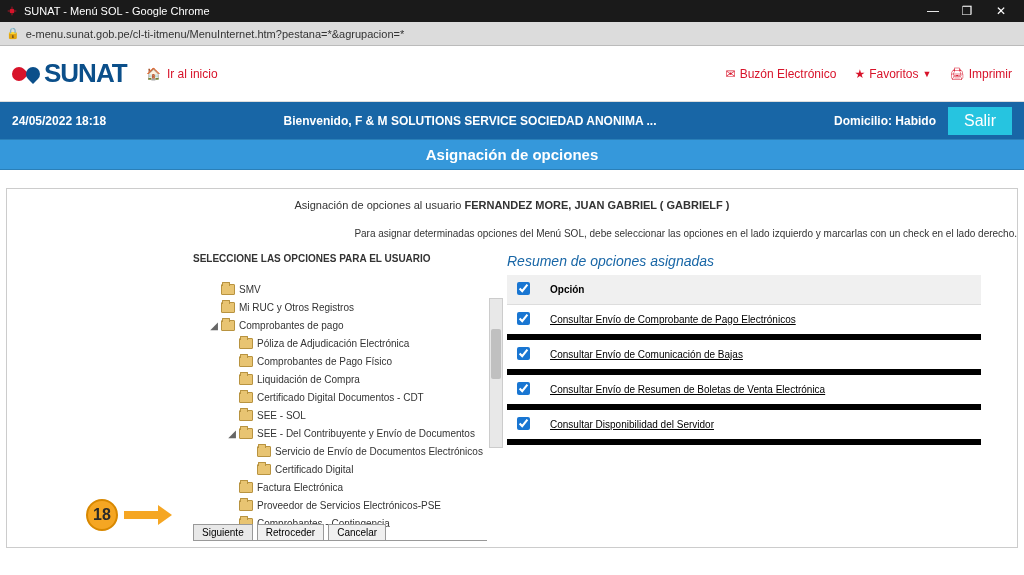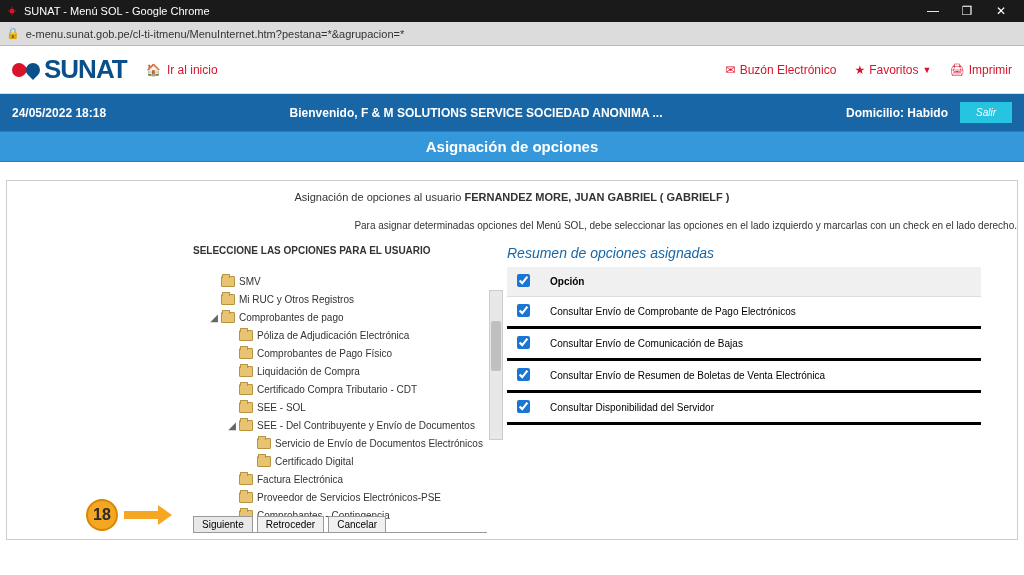--- a/index.html
+++ b/index.html
@@ -8,36 +8,36 @@
 .titlebar { background: #1a1a1a; color: #fff; height: 22px; display: flex; align-items: center; padding: 0 6px; font-size: 11px; }
 .titlebar .icon-sun { width: 12px; height: 12px; margin-right: 6px; }
 .titlebar .title { flex: 1; }
 .titlebar .win-controls { display: flex; gap: 0; }
 .titlebar .win-btn { width: 34px; height: 22px; display: flex; align-items: center; justify-content: center; color: #fff; font-size: 12px; cursor: pointer; }
 
 .addressbar { background: #dcdcdc; height: 24px; display: flex; align-items: center; padding: 0 6px; font-size: 11px; color: #333; border-bottom: 1px solid #bbb; }
 .addressbar .lock { margin-right: 6px; font-size: 11px; color: #555; }
 .addressbar .url { flex: 1; }
 
-.header { background: #fff; height: 48px; display: flex; align-items: center; padding: 8px 12px; border-bottom: 1px solid #ddd; }
+.header { background: #fff; height: 56px; display: flex; align-items: center; padding: 8px 12px; border-bottom: 1px solid #ddd; }
 .logo { display: flex; align-items: center; font-weight: bold; font-size: 26px; color: #0b4f8a; letter-spacing: -1px; }
 .logo .swirl { width: 28px; height: 28px; margin-right: 4px; position: relative; }
 .logo .swirl::before { content: ""; position: absolute; width: 14px; height: 14px; background: #d8132a; border-radius: 50% 0 50% 50%; transform: rotate(45deg); left: 0; top: 7px; }
 .logo .swirl::after { content: ""; position: absolute; width: 14px; height: 14px; background: #0b4f8a; border-radius: 50% 50% 0 50%; transform: rotate(45deg); right: 0; top: 7px; }
 .home-link { color: #d8132a; margin-left: 20px; font-size: 12px; text-decoration: none; cursor: pointer; }
 .home-link .home-ic { margin-right: 2px; }
 .header-spacer { flex: 1; }
 .hdr-link { color: #d8132a; margin-left: 18px; font-size: 12px; cursor: pointer; display: inline-flex; align-items: center; gap: 4px; }
 .hdr-link .caret { font-size: 9px; }
 
 .infobar { background: #1866a6; color: #fff; height: 37px; display: flex; align-items: center; padding: 0 12px; font-size: 12px; }
 .infobar .dt { font-weight: bold; }
 .infobar .welcome { flex: 1; text-align: center; font-weight: bold; }
 .infobar .dom { font-weight: bold; margin-right: 12px; }
-.salir-btn { background: #26c4e0; color: #fff; border: none; padding: 5px 16px; font-size: 10px; cursor: pointer; font-style: italic; }
+.salir-btn { background: #26c4e0; color: #fff; border: none; padding: 5px 16px; font-size: 16px; cursor: pointer; }
 
 .section-title { background: #3598db; color: #fff; text-align: center; font-weight: bold; font-size: 15px; padding: 6px 0; border-top: 1px solid #2a7fb8; border-bottom: 1px solid #2a7fb8; }
 
 .main { border: 1px solid #ccc; margin: 18px 6px 6px 6px; padding: 10px 0 8px 0; height: 360px; position: relative; }
 
 .assign-line { text-align: center; font-size: 11px; color: #333; }
 .assign-line b { font-weight: bold; }
 .instr { text-align: right; font-size: 10px; color: #333; margin-top: 17px; }
 
 .columns { display: flex; margin-top: 14px; padding: 0 36px 0 0; }
@@ -55,21 +55,21 @@
 .ind3 { padding-left: 52px; }
 .tree::before { content: ""; position: absolute; left: 0; top: 0; bottom: 0; }
 
 .scrollbar { position: absolute; right: -16px; top: 18px; width: 14px; height: 150px; background: #e8e8e8; border: 1px solid #ccc; }
 .scrollbar .thumb { position: absolute; top: 30px; left: 1px; right: 1px; height: 50px; background: #c0c0c0; border-radius: 2px; }
 
 .right-col { flex: 1; padding-left: 20px; }
 .right-title { font-size: 14px; font-style: italic; color: #1866a6; margin-bottom: 6px; }
 .opt-table { width: 100%; border-collapse: collapse; font-size: 10px; }
 .opt-table th { background: #f0f0f0; text-align: left; padding: 7px 10px; font-weight: bold; border-bottom: 1px solid #ddd; }
-.opt-table td { padding: 7px 10px; border-bottom: 3px solid #000000; }
+.opt-table td { padding: 7px 10px; border-bottom: 6px solid #000000; text-decoration: underline; }
 .opt-table .chk-col { width: 30px; text-align: center; }
 .chk { width: 13px; height: 13px; accent-color: #1976d2; }
 
 .buttons { position: absolute; bottom: 6px; left: 186px; display: flex; gap: 4px; }
 .btn { background: #f0f0f0; border: 1px solid #999; padding: 2px 8px; font-size: 10px; cursor: pointer; }
 .btn.primary { background: #e8e8e8; }
 
 .callout { position: absolute; left: 86px; bottom: 44px; display: flex; align-items: center; gap: 6px; }
 .callout .num { width: 32px; height: 32px; border-radius: 50%; background: #f5a623; border: 2px solid #d88800; display: flex; align-items: center; justify-content: center; font-weight: bold; font-size: 16px; color: #2a2a2a; }
 .callout .arrow { width: 48px; height: 18px; position: relative; }
@@ -170,21 +170,21 @@
               <span>Comprobantes de Pago Físico</span>
             </div>
           <div class="tree-line ind2">
               <span class="toggle"></span>
               <span class="folder"></span>
               <span>Liquidación de Compra</span>
             </div>
           <div class="tree-line ind2">
               <span class="toggle"></span>
               <span class="folder"></span>
-              <span>Certificado Compra Tributario - CDT</span>
+              <span>Certificado Digital Documentos - CDT</span>
             </div>
           <div class="tree-line ind2">
               <span class="toggle"></span>
               <span class="folder"></span>
               <span>SEE - SOL</span>
             </div>
           <div class="tree-line ind2">
               <span class="toggle">◢</span>
               <span class="folder"></span>
               <span>SEE - Del Contribuyente y Envío de Documentos</span>

